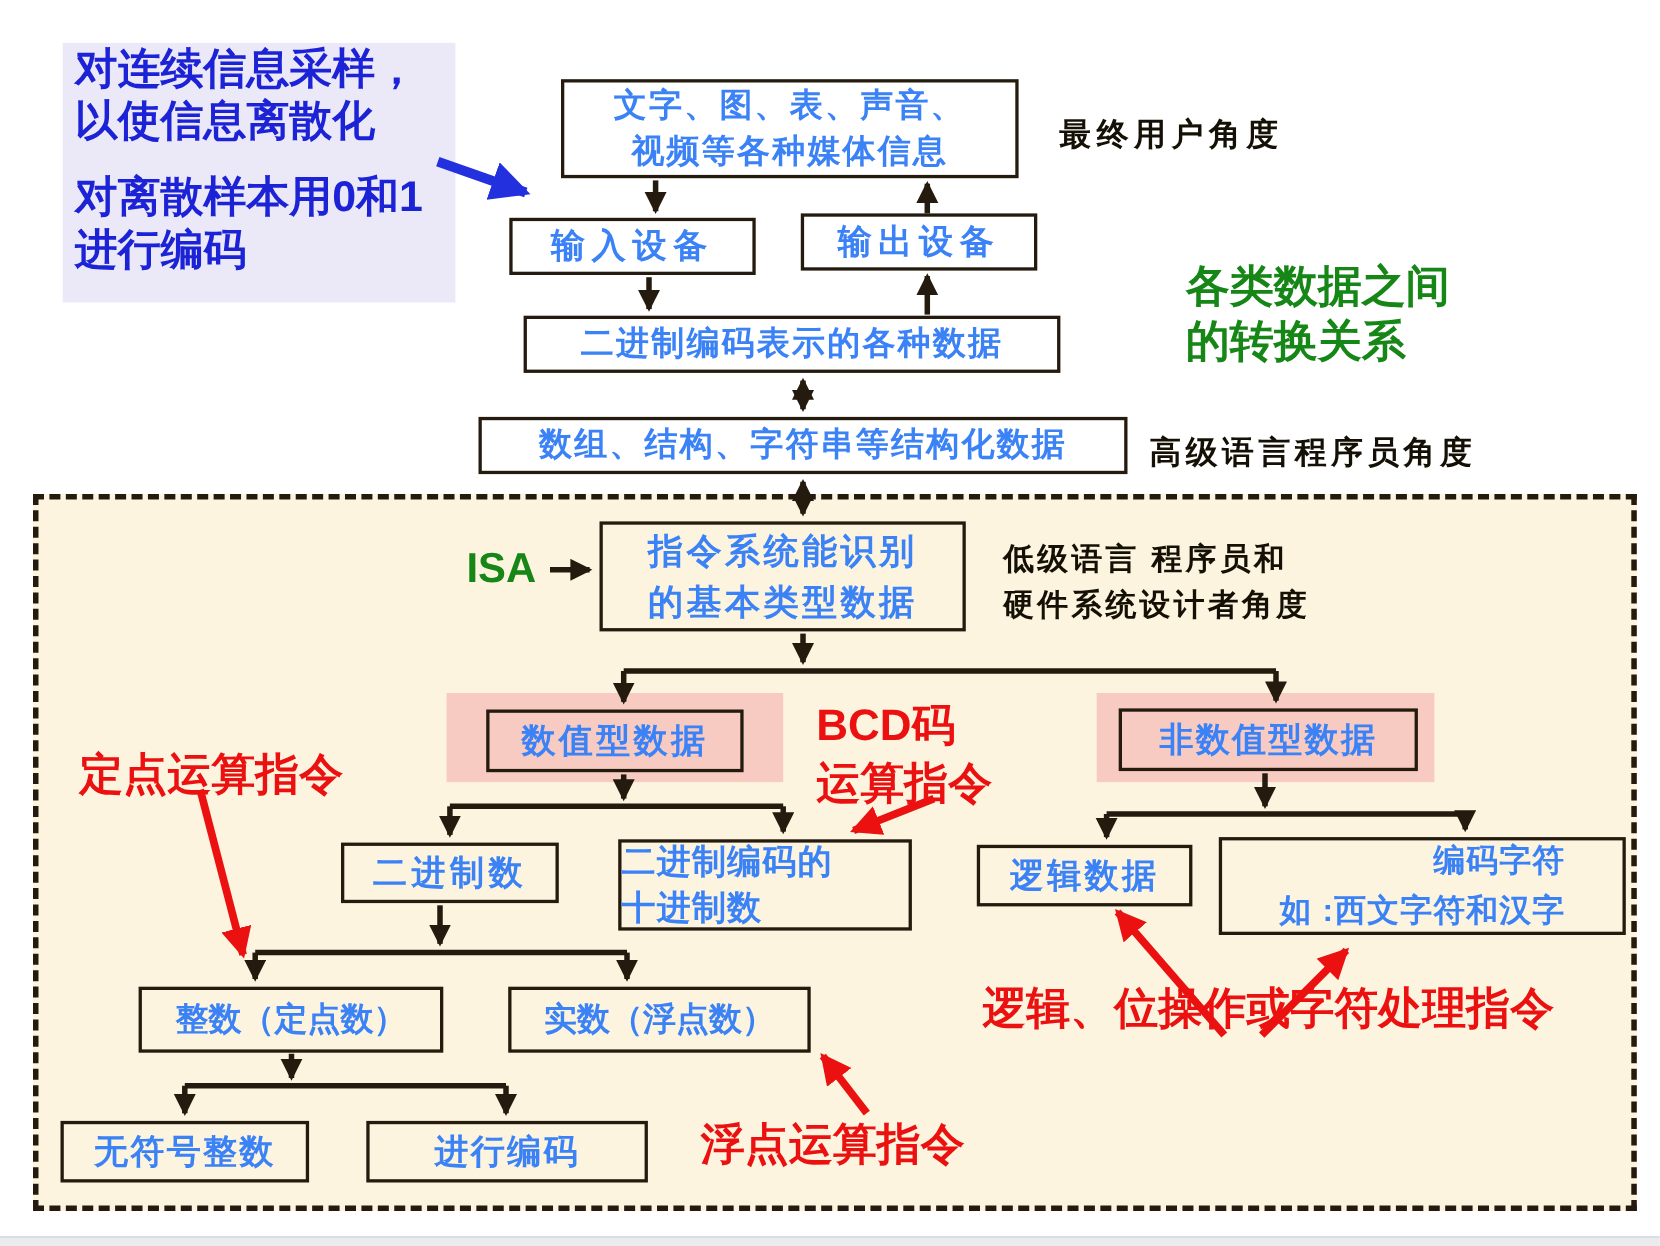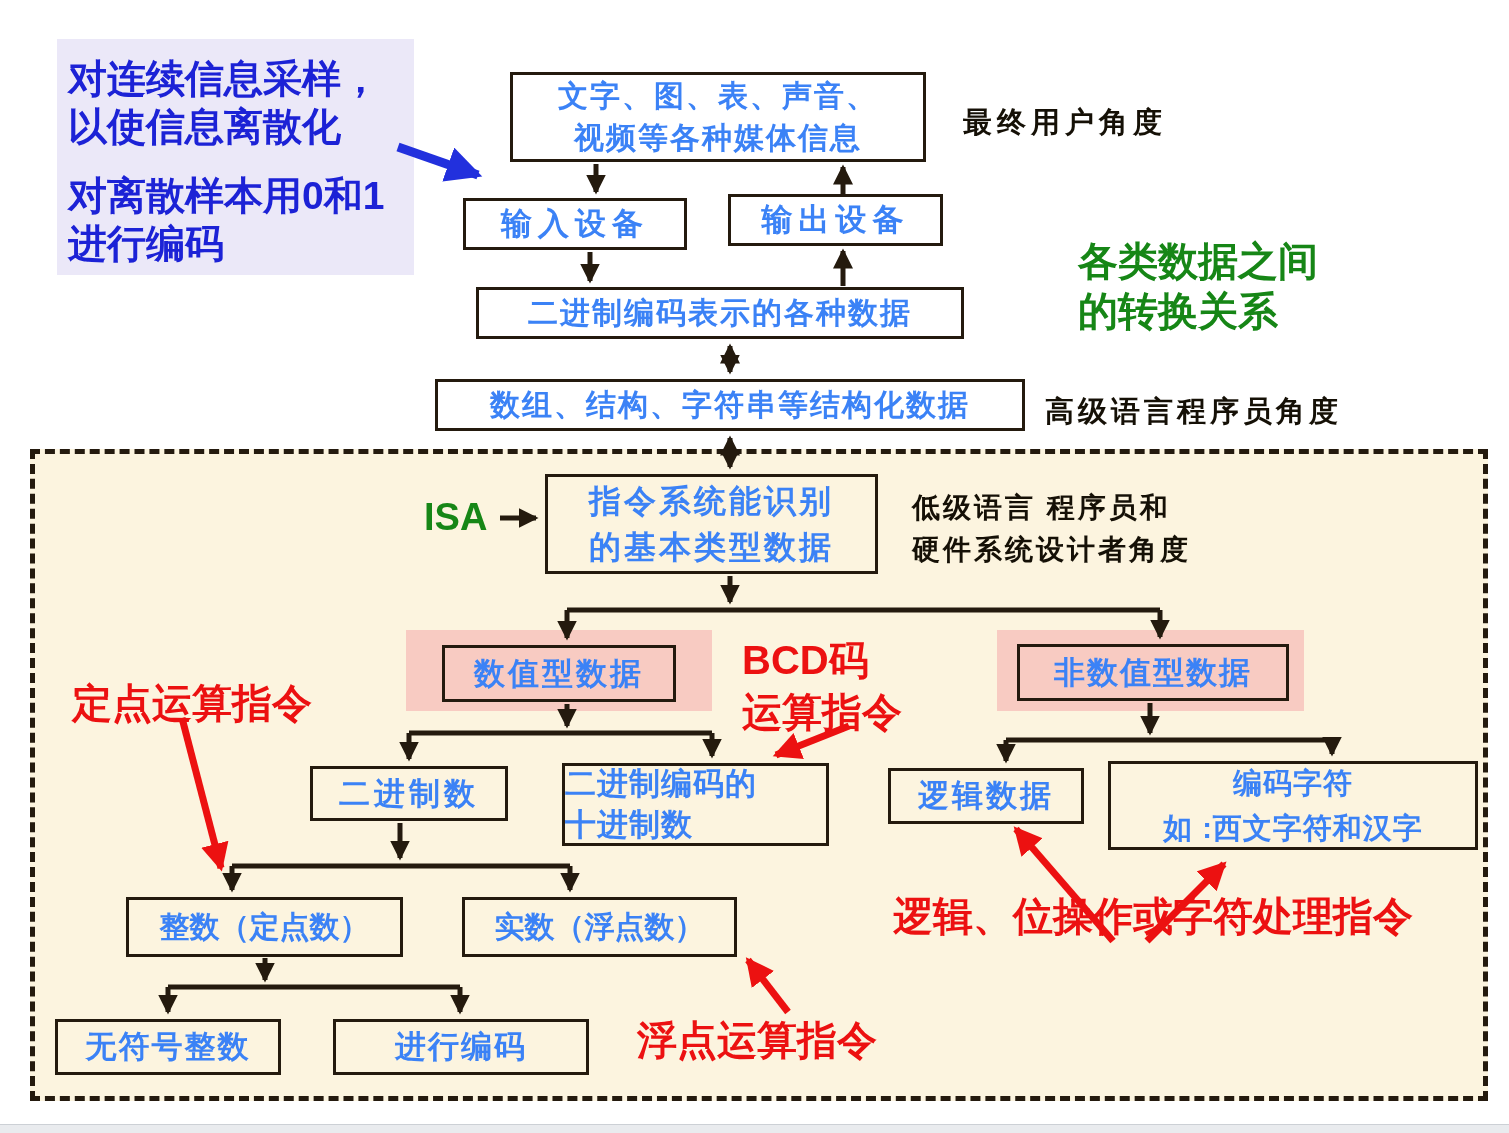--- a/index.html
+++ b/index.html
@@ -5,28 +5,28 @@
   html,body{margin:0;padding:0;background:#ffffff;}
   #stage{
     position:relative;width:1509px;height:1133px;overflow:hidden;background:#ffffff;
     font-family:"Liberation Sans","DejaVu Sans",sans-serif;font-weight:bold;color:#1b1208;
   }
   .box{
     position:absolute;border:3px solid #241a0e;background:#ffffff;
     display:flex;align-items:center;justify-content:center;text-align:center;
     white-space:pre-line;line-height:1.4;color:#3b82f6;box-sizing:border-box;
   }
-  .in-region{background:transparent;}
+  .in-region{background:transparent;text-align:right;}
   .pink{position:absolute;background:#f8cbc2;}
   .lbl{position:absolute;white-space:pre-line;color:#151006;}
   .red{color:#ec1111;}
   .green{color:#168616;}
   .note{
     position:absolute;left:57px;top:39px;width:357px;height:236px;background:#ebe8f8;
-    color:#1c22d6;padding:16px 0 0 11px;box-sizing:border-box;
+    color:#1c22d6;padding:0 0 0 11px;box-sizing:border-box;
   }
   .note p{margin:0;font-size:39px;line-height:1.22;white-space:pre-line;}
   .note p + p{margin-top:22px;}
   #dashed-region{
     position:absolute;left:30px;top:449px;width:1458px;height:652px;
     border:5px dashed #241a0e;background:#fcf4df;box-sizing:border-box;
   }
   #window-edge{
     position:absolute;left:0;top:1124px;width:1509px;height:9px;
     background:#e9ebee;border-top:1px solid #ccd0d5;box-sizing:border-box;

